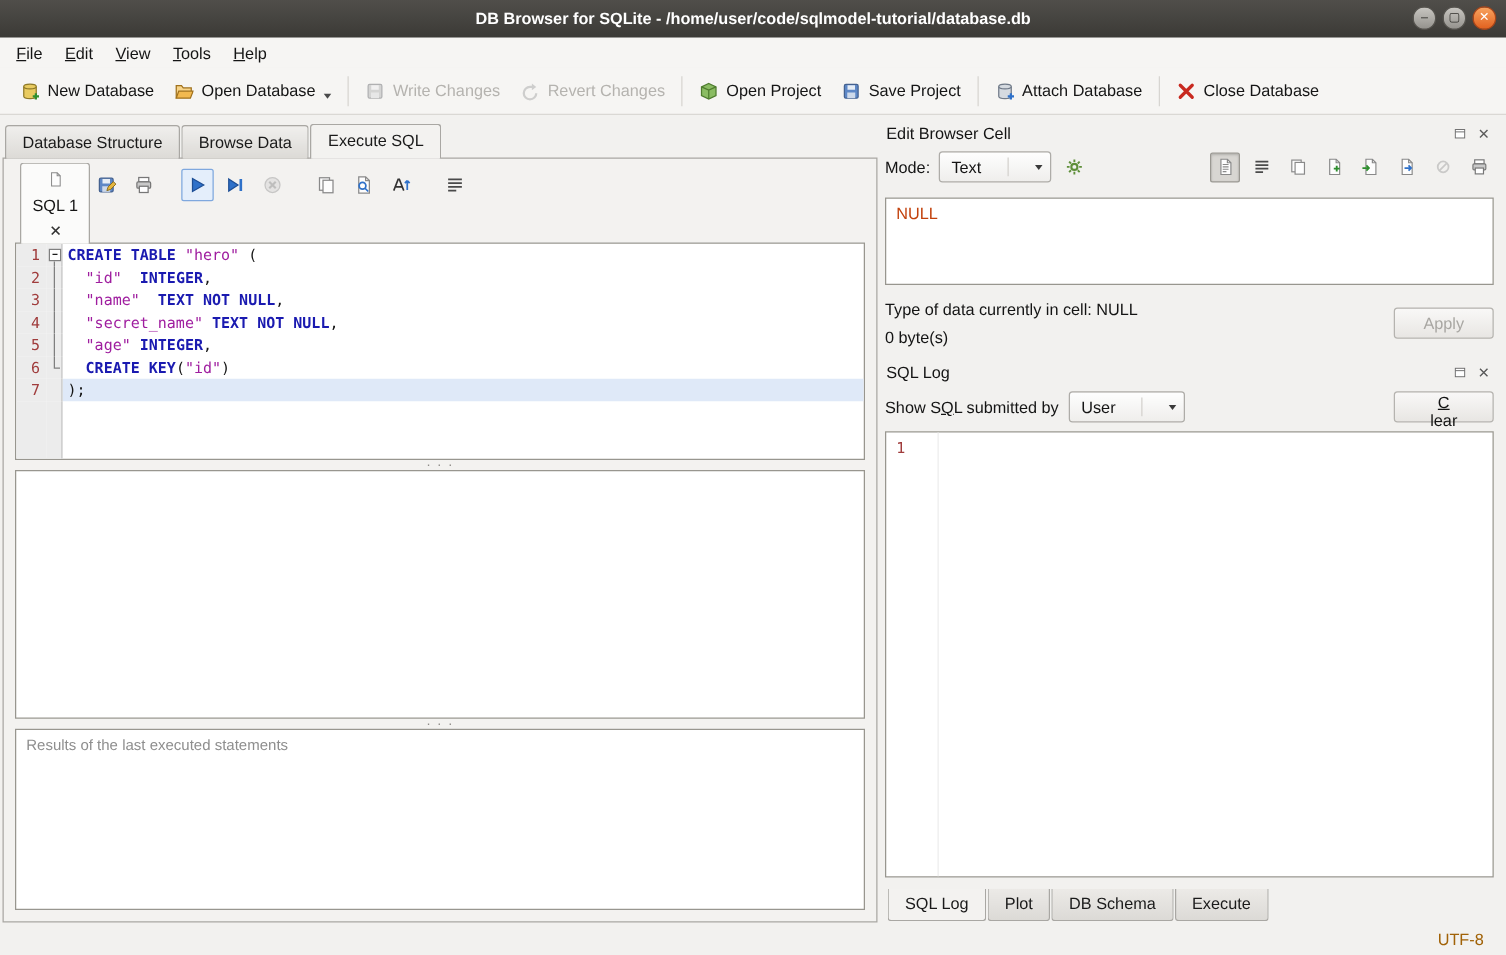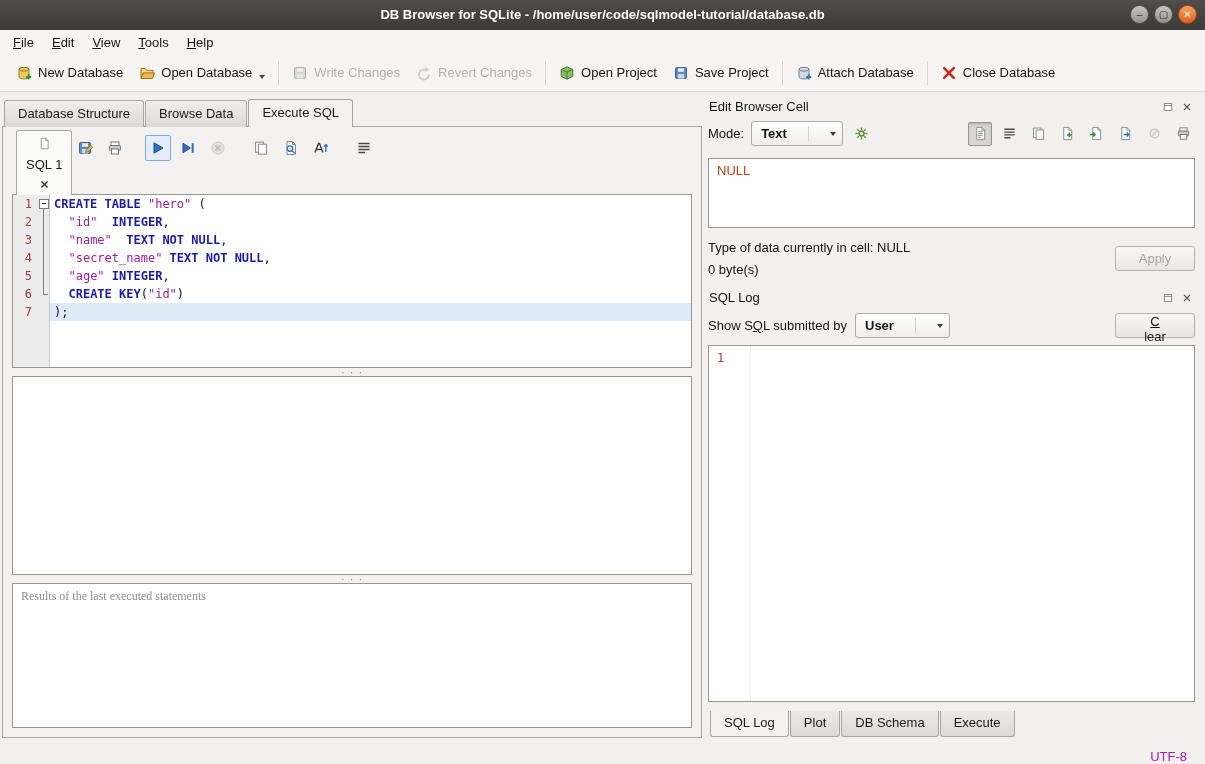--- a/index.html
+++ b/index.html
@@ -63,51 +63,51 @@
   .editor-line.current .code{background:var(--current-line,#dfe9f8);}
   .editor-fill{flex:1;display:flex;}
   .tok-kw{color:var(--keyword,#1a1ab0);font-weight:bold;}
   .tok-str{color:var(--string,#9f1d9f);}
   .tok-pl{color:#141414;}
 
   .hsplit{height:8px;flex:none;display:grid;place-items:center;}
   .hsplit::before{content:"· · ·";color:#8f8d89;font-size:11px;line-height:5px;letter-spacing:1px;}
   .mid-pane{flex:1;min-height:40px;border:1px solid #98968f;background:#fff;}
   .results-pane{height:145px;flex:none;border:1px solid #98968f;background:#fff;padding:5px 8px;box-sizing:border-box;
-    font-family:Liberation Serif, serif;font-size:12px;color:#8e8e8e;}
+    font-family:Liberation Sans, sans-serif;font-size:12px;color:#8e8e8e;}
 
   
   .right-pane{flex:1;display:flex;flex-direction:column;padding:4px 10px 0 6px;min-width:0;box-sizing:border-box;}
   .dock-title{display:flex;align-items:center;justify-content:space-between;padding:3px 1px 5px;color:#141414;flex:none;}
   .dock-btns{display:flex;gap:5px;}
   .dock-btn{width:14px;height:14px;display:grid;place-items:center;}
   .lbl{color:#141414;}
   .mode-row{display:flex;align-items:center;gap:7px;margin:2px 0 12px;flex:none;}
   .combo{height:25px;display:inline-flex;align-items:center;gap:21px;padding:0 6px 0 9px;background:linear-gradient(#fefefe,#efeeec);
-    border:1px solid #aeaca8;border-radius:3px;color:#141414;box-sizing:border-box;font-weight:bold;}
+    border:1px solid #aeaca8;border-radius:3px;color:#141414;box-sizing:border-box;}
   .combo .sep{width:1px;height:15px;background:#d3d1cd;}
   .combo-arrow{width:0;height:0;border-left:3.5px solid transparent;border-right:3.5px solid transparent;border-top:4.5px solid #3a3a3a;}
   .cell-icons{margin-left:auto;display:flex;gap:5px;}
   .cell-box{height:70px;flex:none;border:1px solid #98968f;background:#fff;padding:4px 8px;color:#c2410c;margin-bottom:12px;box-sizing:border-box;}
   .type-block{display:flex;align-items:center;justify-content:space-between;margin-bottom:6px;flex:none;}
   .type-texts{display:flex;flex-direction:column;gap:7px;color:#141414;}
   .btn{min-width:80px;height:25px;padding:0 16px;background:linear-gradient(#f9f8f7,#e8e6e3);border:1px solid #b5b3af;border-radius:3px;
     color:#141414;display:inline-grid;place-items:center;box-sizing:border-box;white-space:nowrap;}
   .btn.disabled{color:#a9a7a3;}
   .filter-row{display:flex;align-items:center;gap:8px;margin:3px 0 7px;flex:none;}
   .filter-row .btn{margin-left:auto;}
   .log-box{flex:1;min-height:0;border:1px solid #98968f;background:#fff;display:flex;margin-bottom:10px;
     font-family:"DejaVu Sans Mono","Liberation Mono",monospace;font-size:12px;}
   .log-gutter{width:42px;flex:none;padding:5px 8px;color:var(--line-number,#a03c3c);box-sizing:border-box;border-right:1px solid #ededed;}
   .bottom-tabs{height:26px;flex:none;display:flex;padding-left:2px;}
   .btm-tab{padding:4px 13px;background:linear-gradient(#eceae7,#dcdad6);border:1px solid #a9a7a3;border-top:none;
     border-radius:0 0 3px 3px;margin-right:1px;color:#1a1a1a;position:relative;top:-1px;}
   .btm-tab.active{background:#f3f2f0;z-index:2;}
 
-  .statusbar{height:26px;flex:none;display:flex;align-items:flex-end;justify-content:flex-end;padding:0 18px;color:#a21caf;background:#f2f1ef;}
+  .statusbar{height:26px;flex:none;display:flex;align-items:center;justify-content:flex-end;padding:0 18px;color:#a16207;background:#f2f1ef;}
 
   .tooltip{position:absolute;left:168px;top:164px;background:var(--tooltip-bg,#ffffdf);border:1px solid #2a2a2a;
     padding:3px 7px;color:#111;z-index:60;white-space:nowrap;}
   u{text-decoration:underline;}
 </style>
 </head>
 <body>
 
 <div class="window">
 

